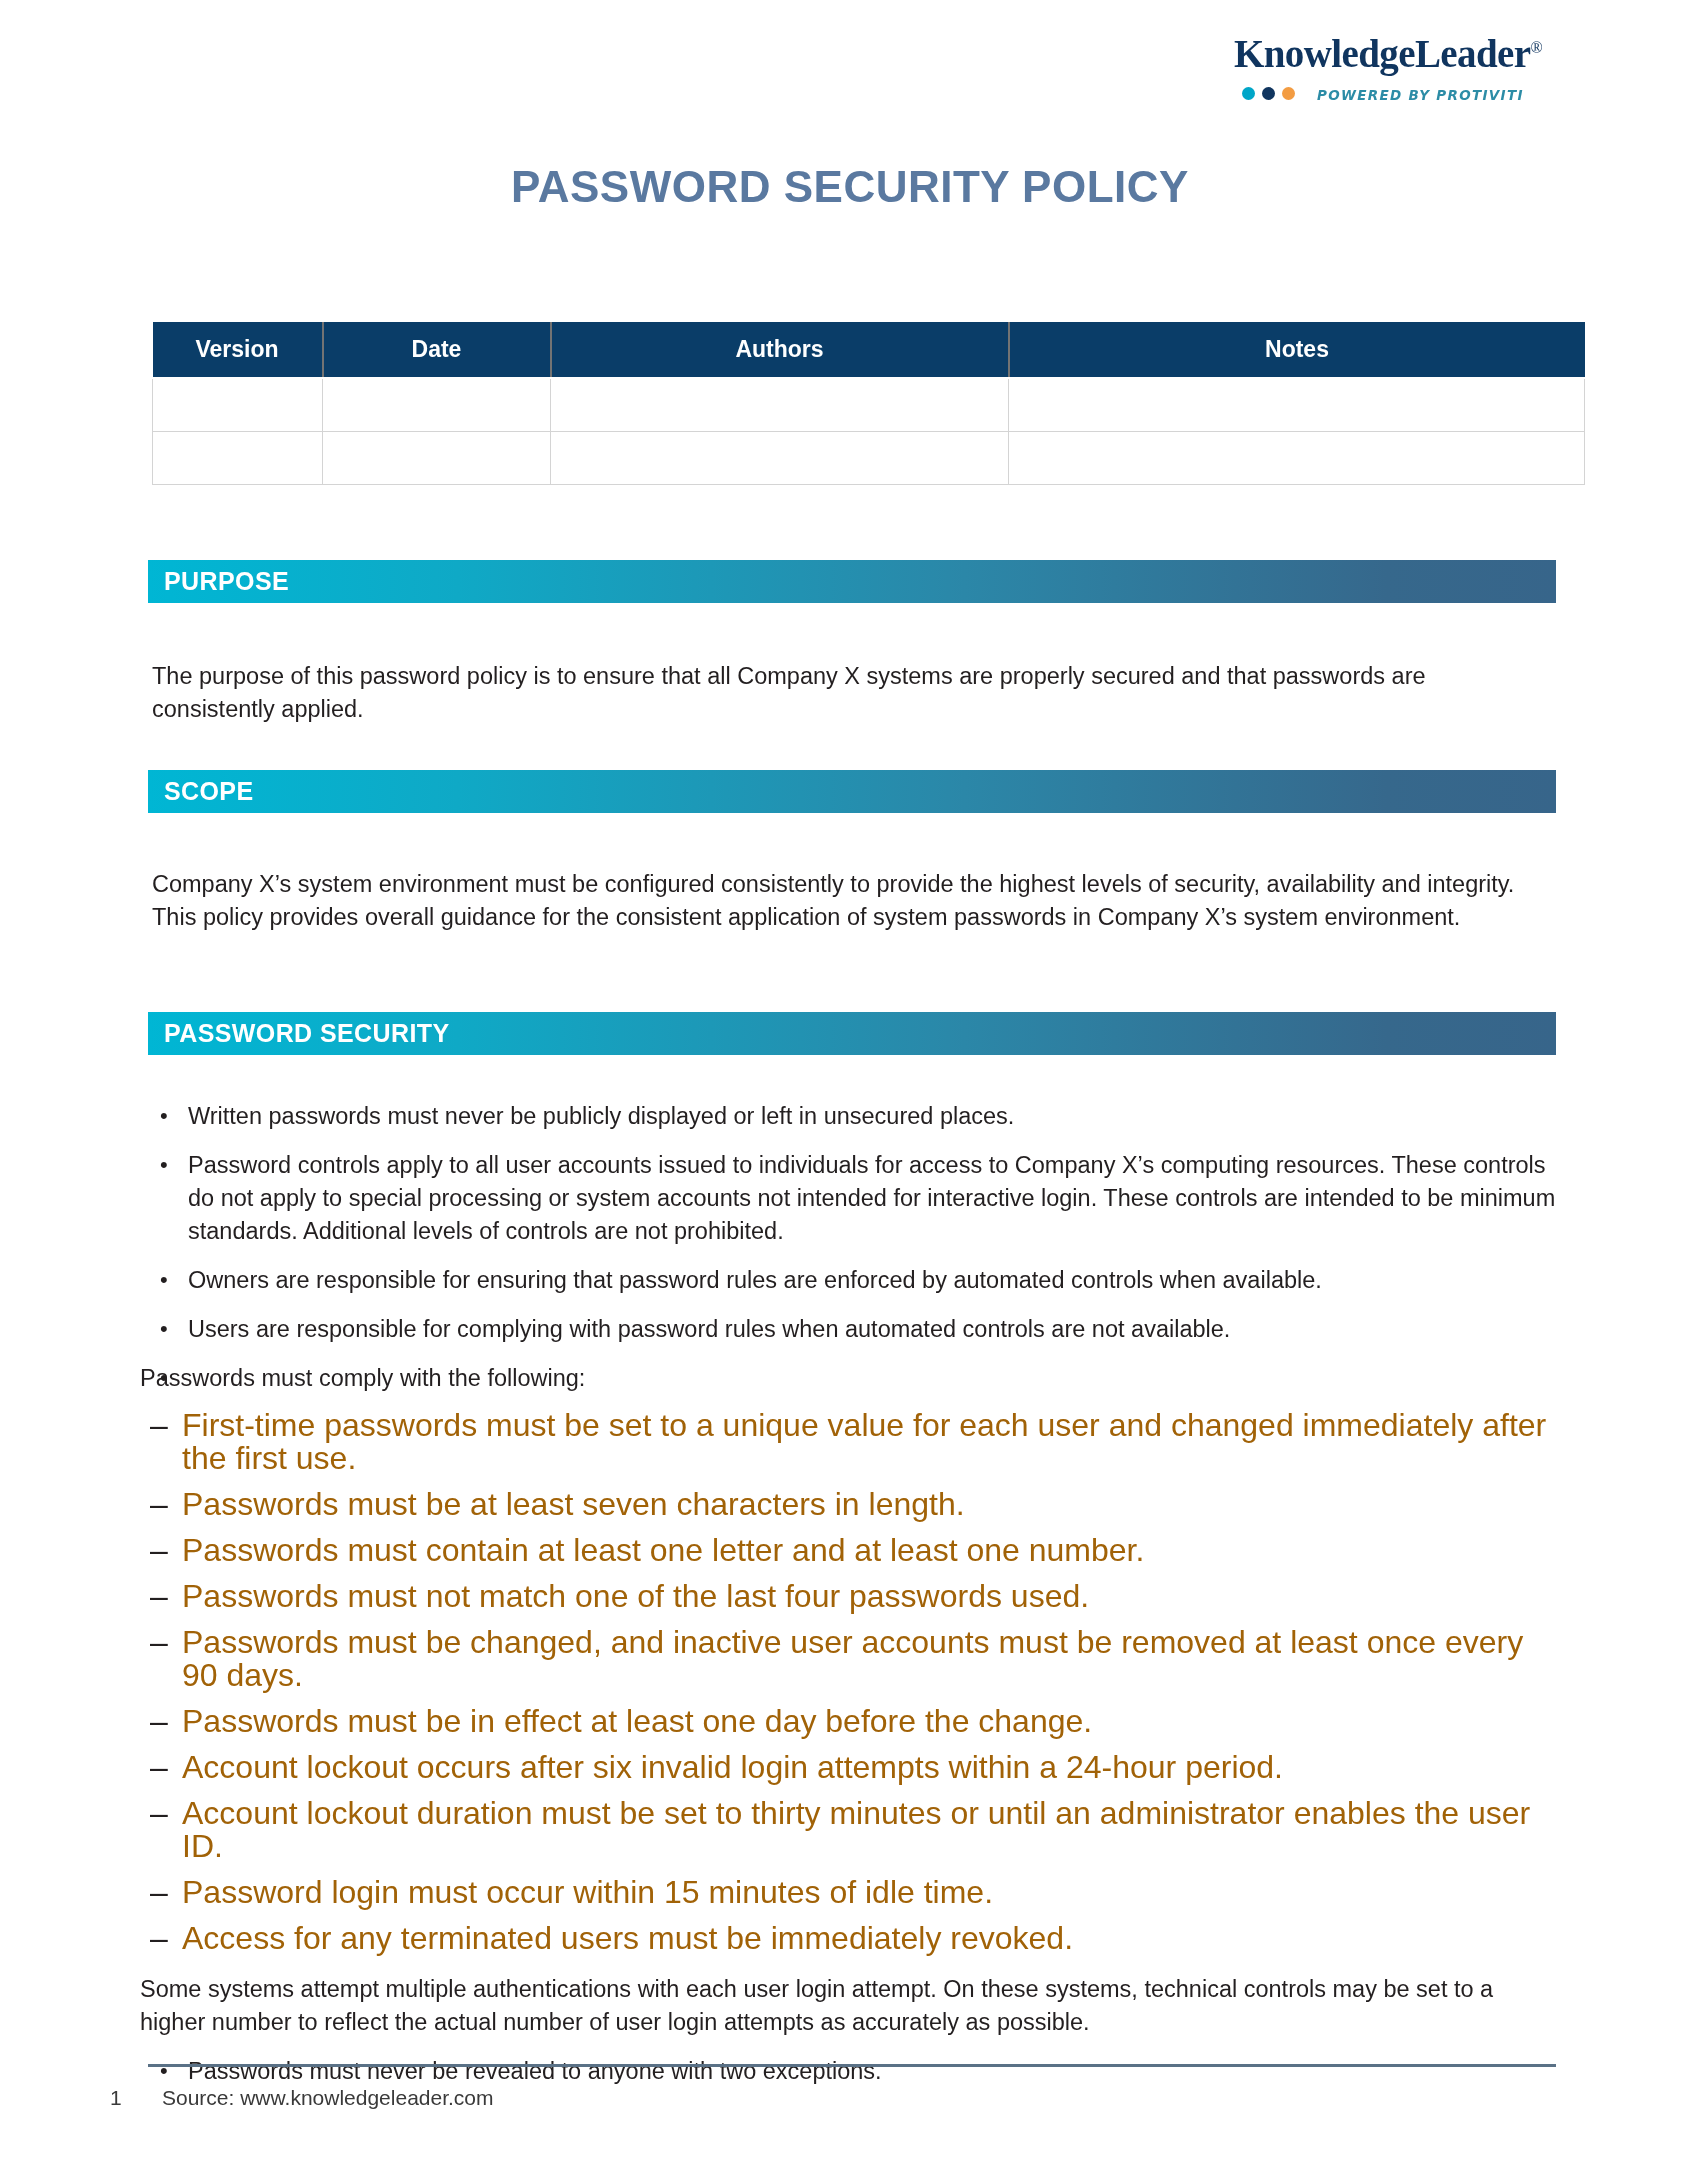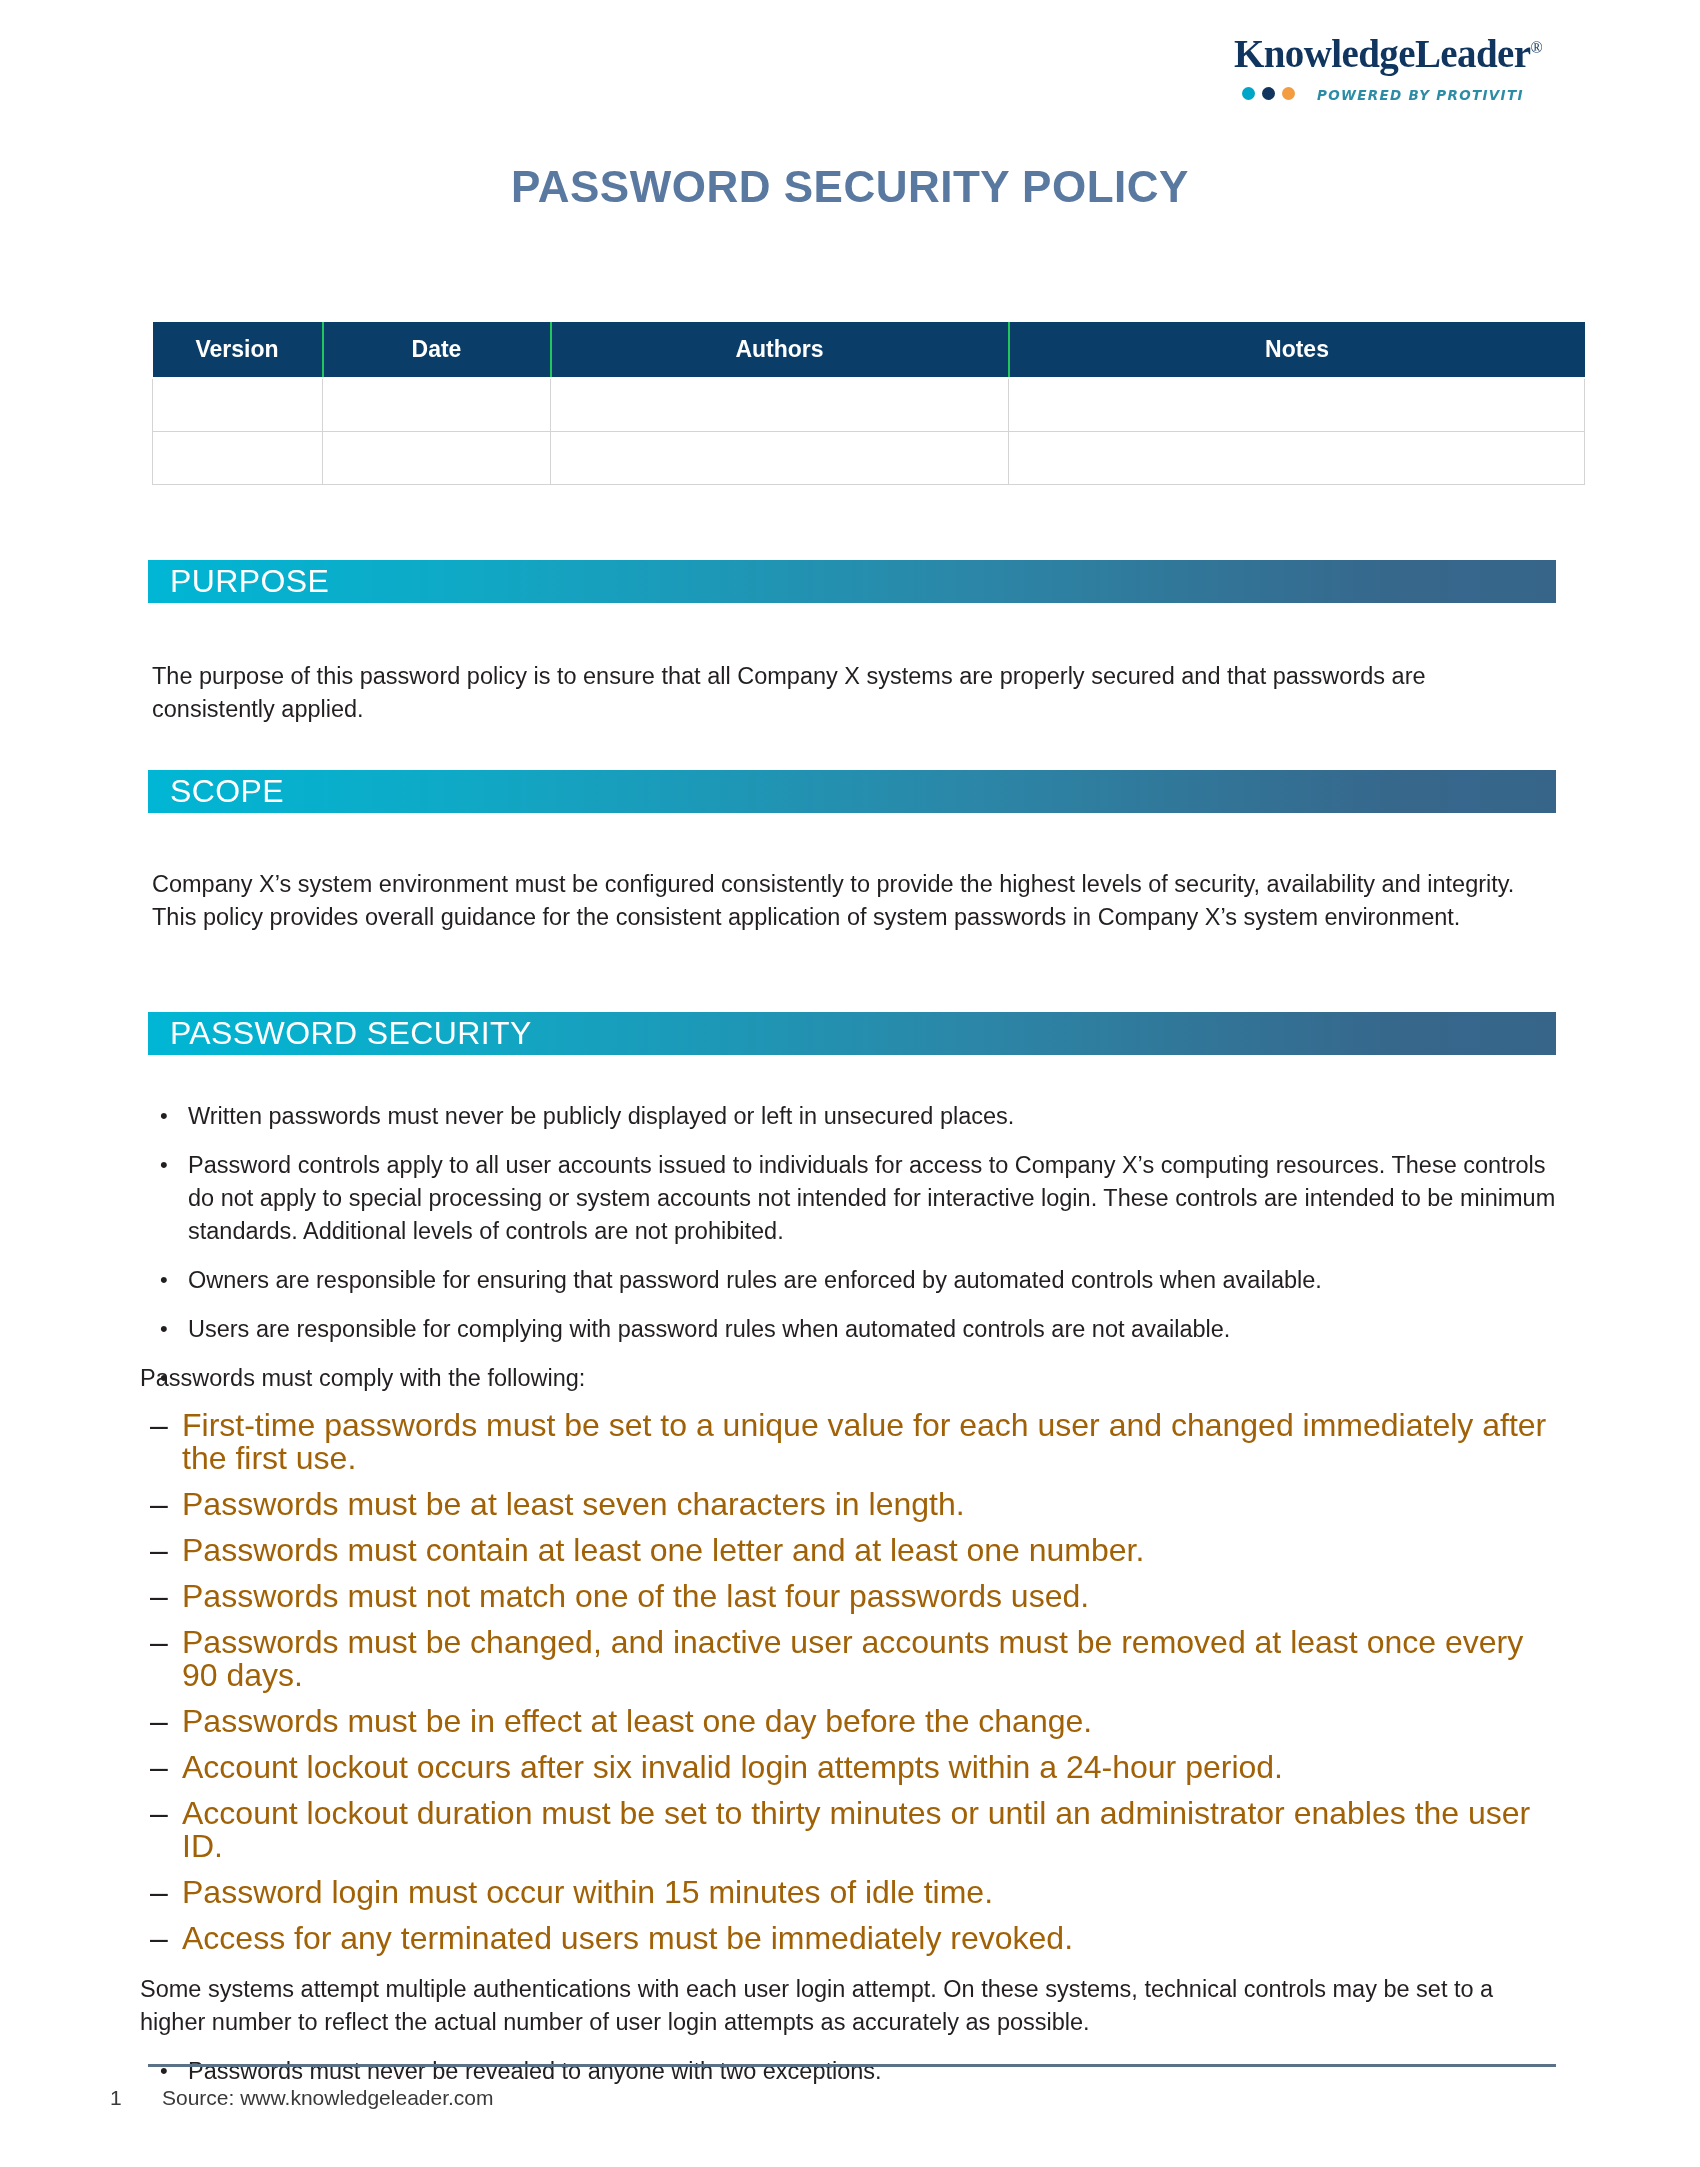--- a/index.html
+++ b/index.html
@@ -92,21 +92,21 @@
     border-collapse: collapse;
     table-layout: fixed;
   }
   .version-table th {
     background: #0A3D68;
     color: #ffffff;
     font-size: 23px;
     font-weight: bold;
     height: 56px;
     text-align: center;
-    border-right: 2px solid #22c55e;
+    border-right: 2px solid #737373;
     border-bottom: 2px solid #ffffff;
   }
   .version-table th:last-child { border-right: none; }
   .version-table td {
     height: 53px;
     border: 1px solid #d4d4d4;
     background: #ffffff;
   }
   .col-version { width: 170px; }
   .col-date    { width: 228px; margin-left: 9px; }
@@ -118,24 +118,24 @@
     position: absolute;
     left: 148px;
     width: 1408px;
     height: 43px;
     background: linear-gradient(to right, #00B6D4 0%, #0FA9C6 22%, #2B87A8 58%, #36688C 88%, #37658A 100%);
     display: flex;
     align-items: center;
   }
   .banner-label {
     color: #ffffff;
-    font-size: 32px;
-    font-weight: normal;
+    font-size: 25px;
+    font-weight: bold;
     letter-spacing: 0.4px;
-    padding-left: 22px;
+    padding-left: 16px;
   }
 
   #banner-purpose  { top: 560px; }
   #banner-scope    { top: 770px; }
   #banner-security { top: 1012px; }
 
   
   .body-text {
     position: absolute;
     left: 152px;

